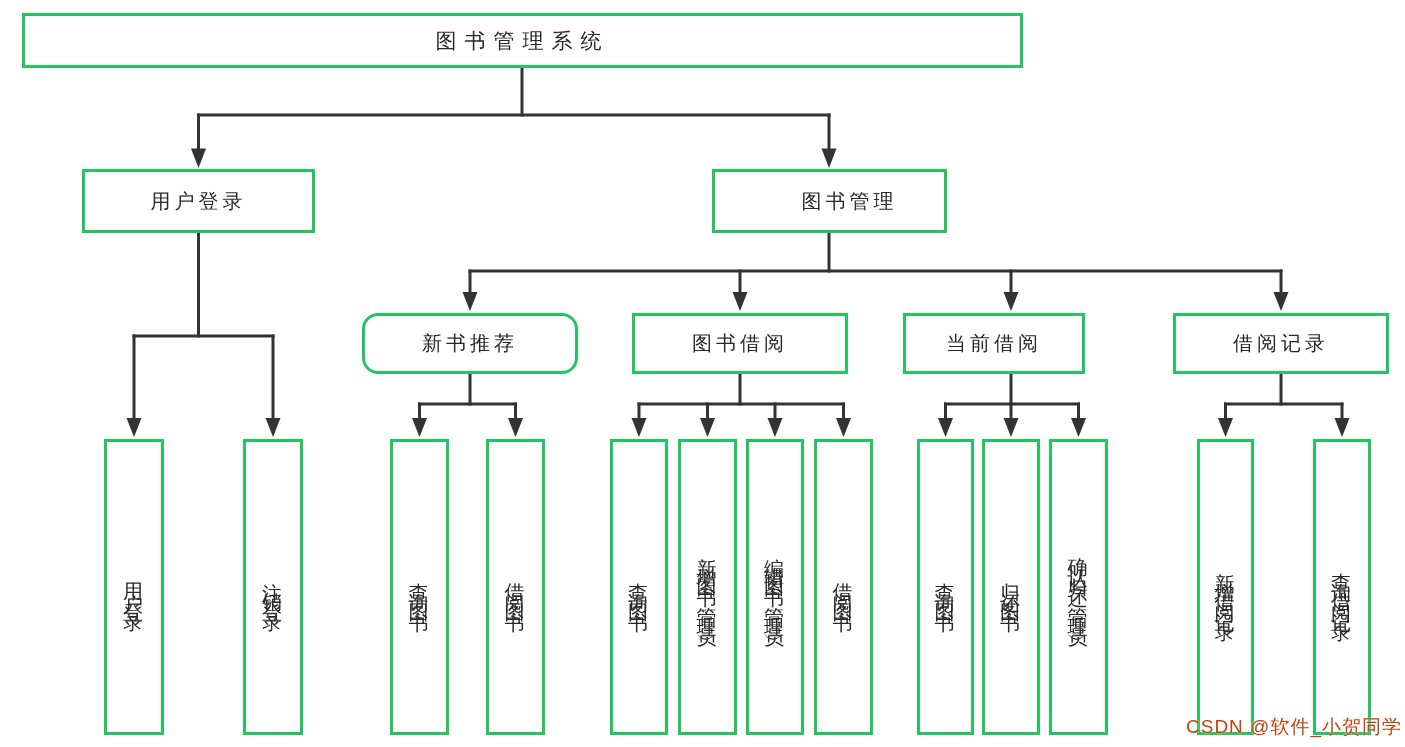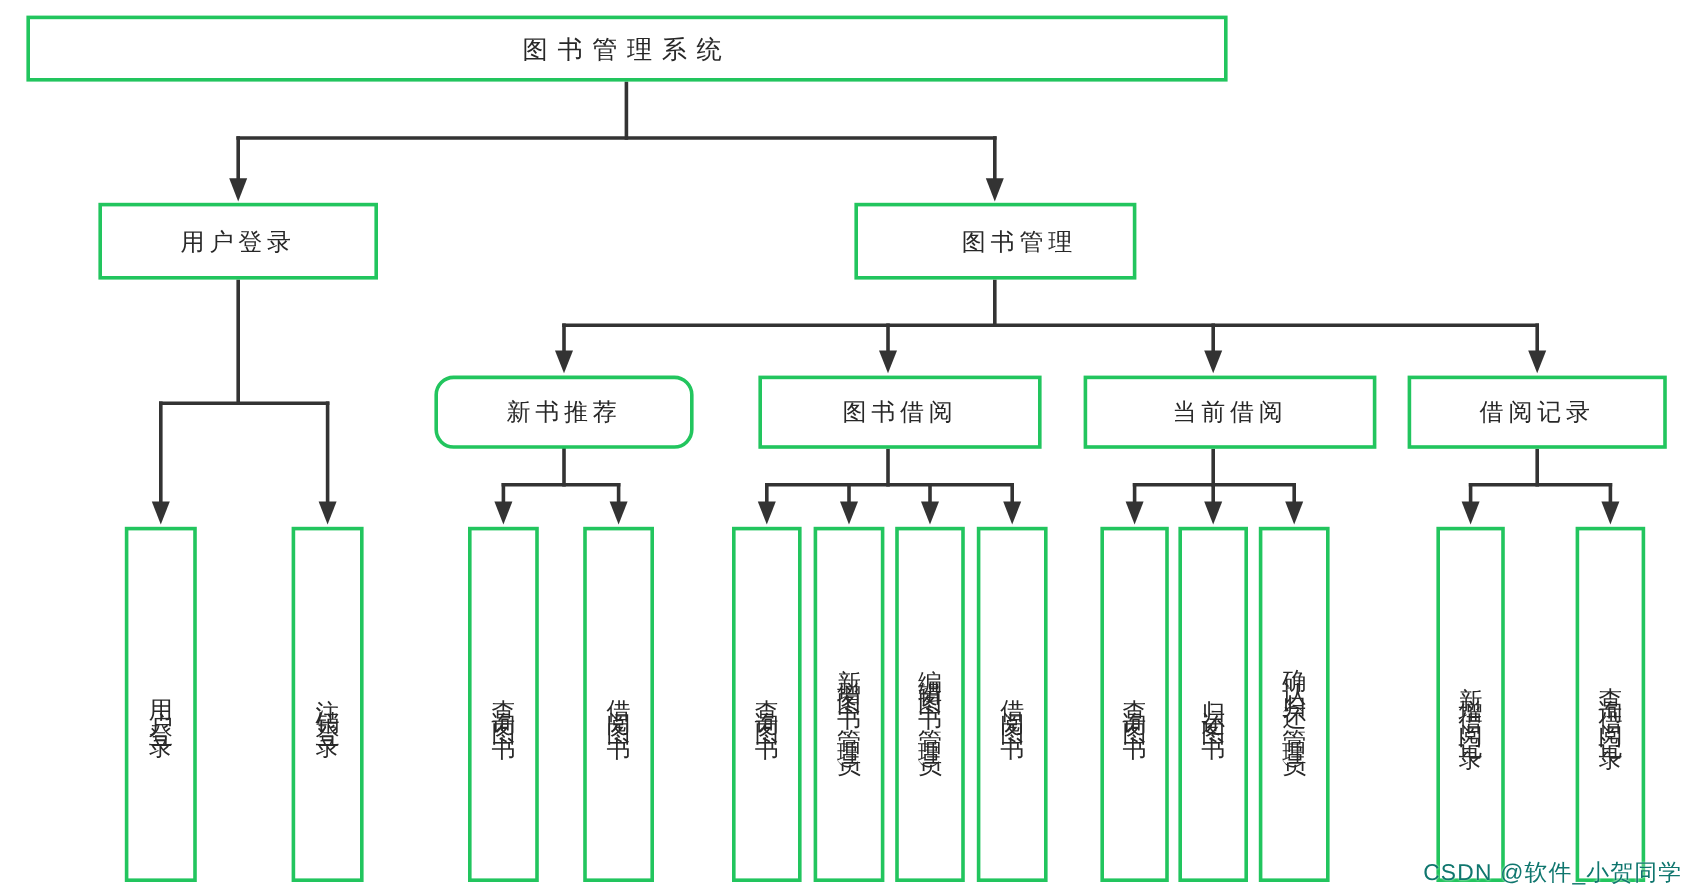--- a/index.html
+++ b/index.html
@@ -15,21 +15,21 @@
   .hlabel{
     font-size:20px;letter-spacing:4px;color:#282828;white-space:nowrap;
   }
   .root-label{font-size:21px;letter-spacing:8px;}
   .vtext{
     writing-mode:vertical-lr;font-size:20px;letter-spacing:10px;
     color:#282828;line-height:normal;white-space:nowrap;
   }
   .watermark{
     position:absolute;left:1186px;top:714px;z-index:6;
-    font-size:19px;letter-spacing:1px;color:#0f766e;white-space:nowrap;
+    font-size:19px;letter-spacing:1px;color:#c2410c;white-space:nowrap;
     text-shadow:0 0 2px #ffffff;
   }
 </style>
 </head>
 <body>
 
 <div class="canvas">
 
   <svg class="wires" width="1405" height="747" viewBox="0 0 1405 747">
     <g fill="none" stroke="#333333" stroke-width="3" stroke-linecap="square">
@@ -104,24 +104,24 @@
   <div class="box" style="left:82px;top:169px;width:233px;height:64px;">
     <span class="hlabel">用户登录</span>
   </div>
   <div class="box" style="left:712px;top:169px;width:235px;height:64px;padding-left:40px;">
     <span class="hlabel">图书管理</span>
   </div>
 
   <div class="box" style="left:362px;top:313px;width:216px;height:61px;border-radius:16px;">
     <span class="hlabel">新书推荐</span>
   </div>
-  <div class="box" style="left:632px;top:313px;width:236px;height:61px;">
+  <div class="box" style="left:632px;top:313px;width:216px;height:61px;">
     <span class="hlabel">图书借阅</span>
   </div>
-  <div class="box" style="left:903px;top:313px;width:244px;height:61px;">
+  <div class="box" style="left:903px;top:313px;width:182px;height:61px;">
     <span class="hlabel">当前借阅</span>
   </div>
   <div class="box" style="left:1173px;top:313px;width:216px;height:61px;">
     <span class="hlabel">借阅记录</span>
   </div>
 
   <div class="box" style="left:104px;top:439px;width:60px;height:296px;">
     <span class="vtext">用户登录</span>
   </div>
   <div class="box" style="left:243px;top:439px;width:60px;height:296px;">

